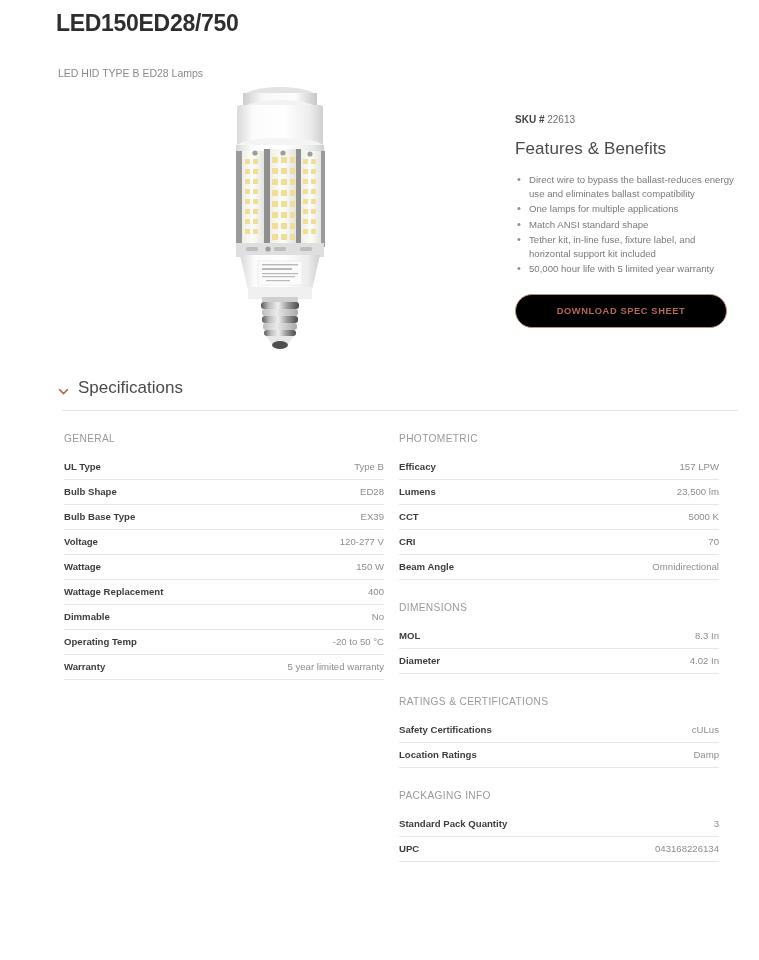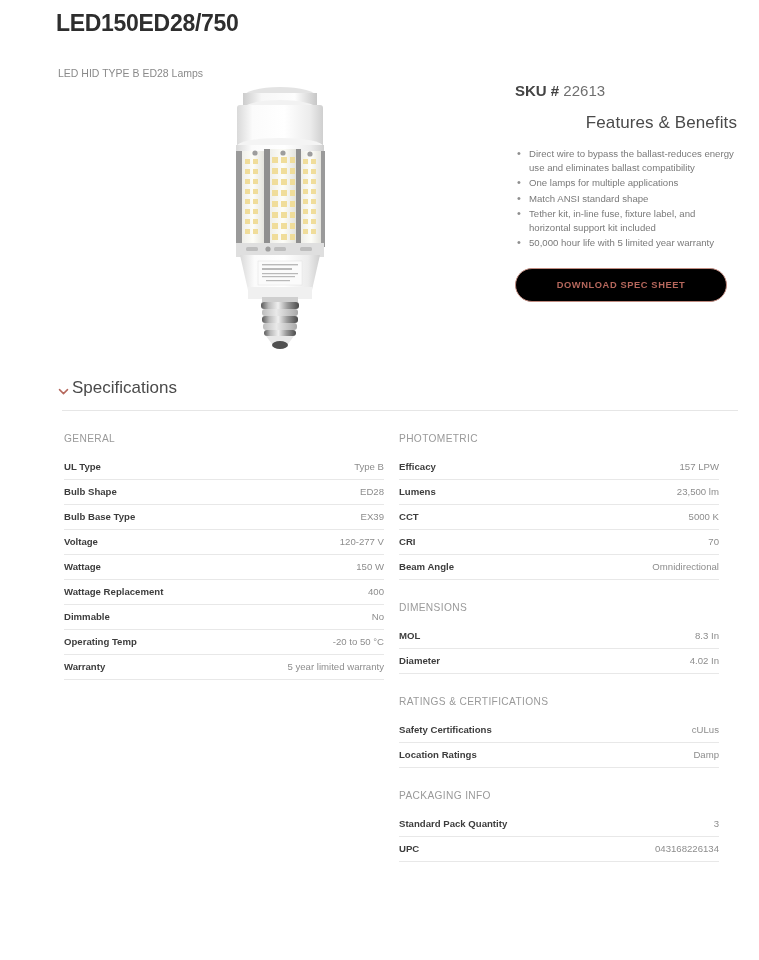--- a/index.html
+++ b/index.html
@@ -25,25 +25,25 @@
   }
 
   
   .hero-image {
     position: absolute; left: 200px; top: 75px;
     width: 160px; height: 275px;
   }
 
   
   .info-panel { position: absolute; left: 515px; top: 82px; width: 222px; }
-  .sku-line { font-size: 15px; color: #6f6f6f; margin-bottom: 14px; }
+  .sku-line { font-size: 10px; color: #6f6f6f; margin-bottom: 14px; margin-top: 32px; }
   .sku-line .sku-label { font-weight: bold; color: #444; }
   .features-heading {
     font-size: 17px; color: #4a4a4a; font-weight: normal;
-    margin: 0 0 14px 0; letter-spacing: 0.1px; text-align: right;
+    margin: 0 0 14px 0; letter-spacing: 0.1px;
   }
   ul.features { list-style: none; margin: 0; padding: 0; }
   ul.features li {
     position: relative; padding-left: 14px;
     font-size: 9.6px; line-height: 14.2px; color: #7a7a7a;
     margin-bottom: 1px;
   }
   ul.features li::before {
     content: "•"; position: absolute; left: 2px; top: -1px;
     font-size: 11px; color: #8e8e8e;
@@ -54,21 +54,21 @@
     background: #000000; color: #b5675c;
     font-family: "Liberation Sans", sans-serif;
     font-size: 9.3px; font-weight: bold; letter-spacing: 0.6px;
     cursor: pointer; text-align: center; line-height: 32px;
     padding: 0;
   }
 
   
   .spec-header {
     position: absolute; left: 58px; top: 378px;
-    display: flex; align-items: center; gap: 3px; cursor: pointer;
+    display: flex; align-items: center; gap: 9px; cursor: pointer;
   }
   .chev { width: 11px; height: 11px; display: block; }
   .spec-header-title { font-size: 17px; color: #4a4a4a; font-weight: normal; }
   .spec-divider {
     position: absolute; left: 62px; top: 410px;
     width: 676px; height: 1px; background: #e6e6e6;
   }
 
   
   .col-left  { position: absolute; left: 64px;  top: 433px; width: 320px; }

